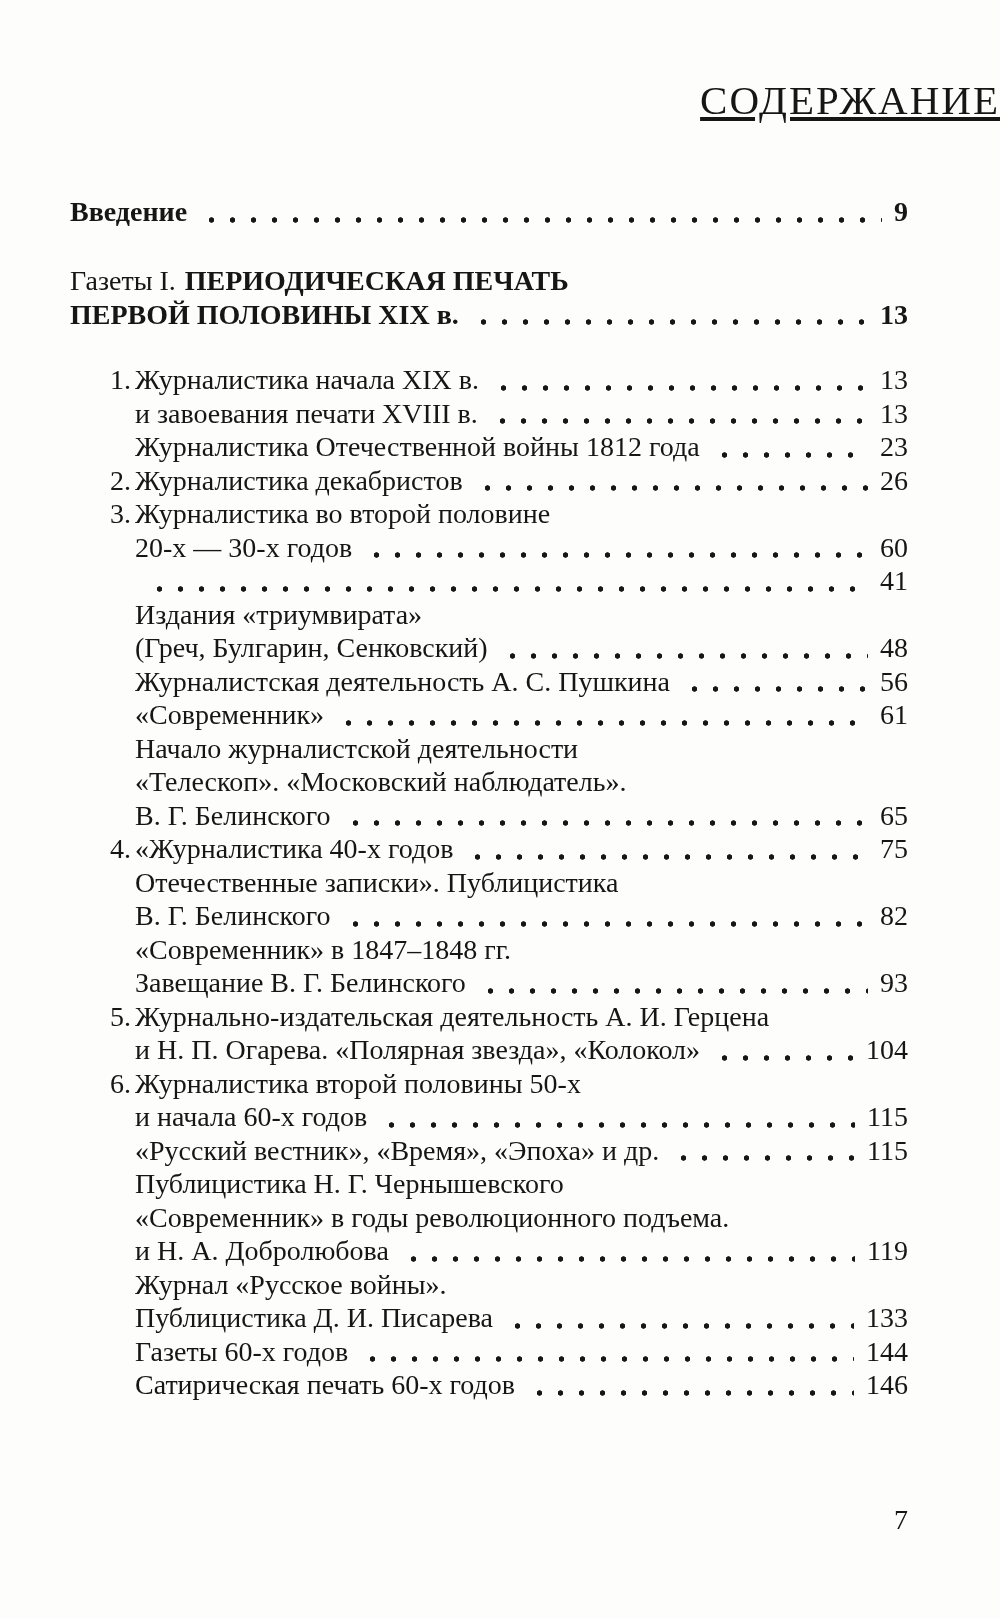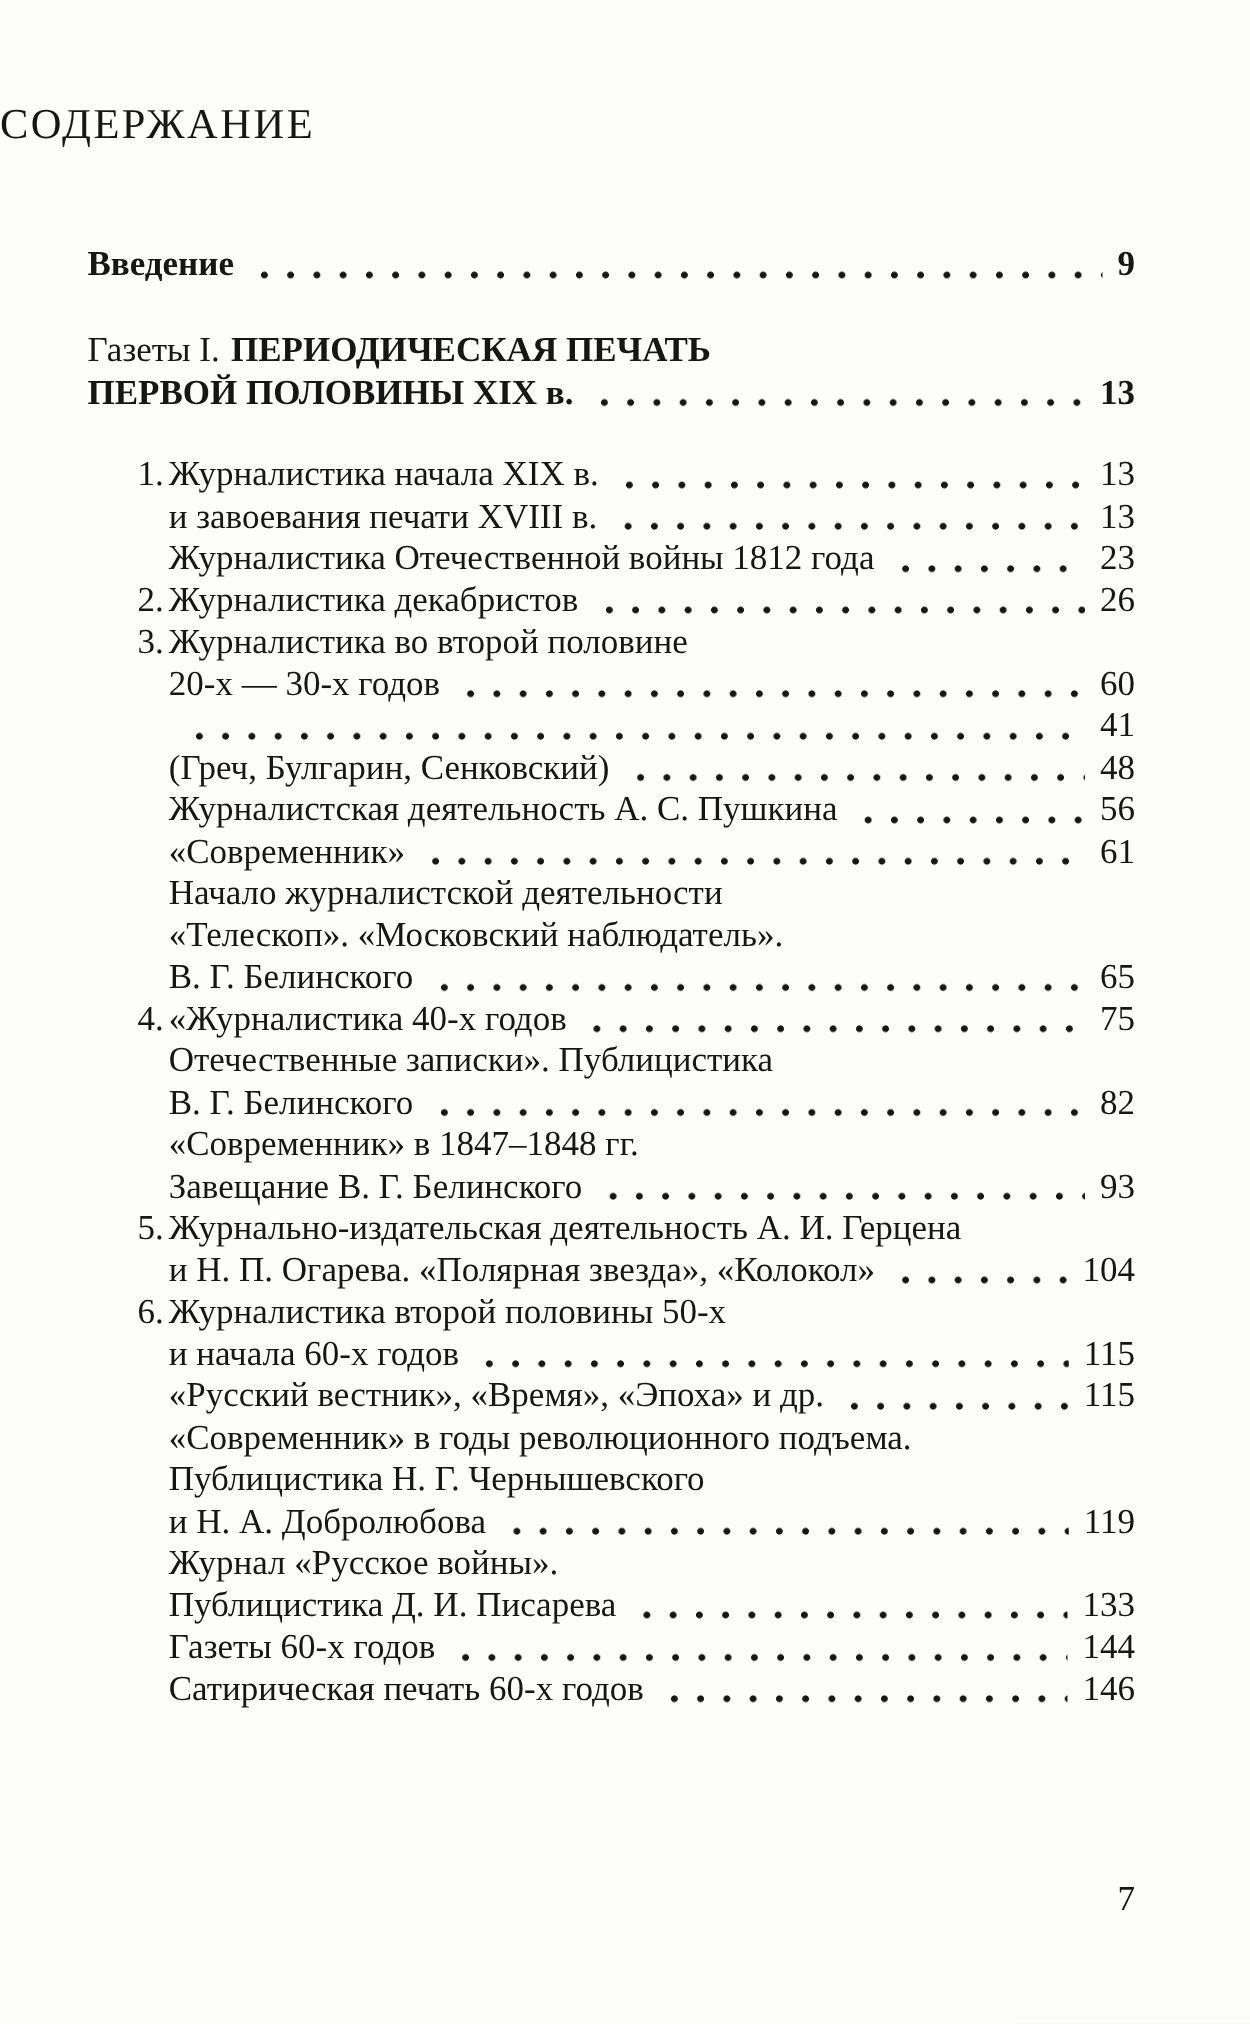--- a/index.html
+++ b/index.html
@@ -19,25 +19,26 @@
     margin:0 auto;
     background:var(--paper);
     overflow:hidden;
   }
   .title{
     position:absolute;
     top:80px;
     left:0;
     width:100%;
     margin:0;
-    text-align:left;
-    font-size:34px;
+    text-align:right;
+    font-size:41px;
     line-height:40px;
     font-weight:400;
     letter-spacing:2px;
+    text-decoration:underline;
   }
   .content{
     position:absolute;
     left:70px;
     width:838px;
     font-size:28px;
     line-height:33.5px;
   }
   .intro-row{top:195px;}
   .section-block{top:264px;}
@@ -133,20 +134,23 @@
       <div class="row lvl2">
         <span class="t">20-х — 30-х годов</span>
         <span class="leader"></span>
         <span class="pg">60</span>
       </div>
       <div class="row lvl2">
         <span class="leader"></span>
         <span class="pg">41</span>
       </div>
       <div class="row lvl2">
+        <span class="t">Издания «триумвирата»</span>
+      </div>
+      <div class="row lvl2">
         <span class="t">(Греч, Булгарин, Сенковский)</span>
         <span class="leader"></span>
         <span class="pg">48</span>
       </div>
       <div class="row lvl2">
         <span class="t">Журналистская деятельность А. С. Пушкина</span>
         <span class="leader"></span>
         <span class="pg">56</span>
       </div>
       <div class="row lvl2">
@@ -204,26 +208,26 @@
         <span class="t">и начала 60-х годов</span>
         <span class="leader"></span>
         <span class="pg">115</span>
       </div>
       <div class="row lvl2">
         <span class="t">«Русский вестник», «Время», «Эпоха» и др.</span>
         <span class="leader"></span>
         <span class="pg">115</span>
       </div>
       <div class="row lvl2">
+        <span class="t">Публицистика Н. Г. Чернышевского</span>
+      </div>
+      <div class="row lvl2">
         <span class="t">«Современник» в годы революционного подъема.</span>
       </div>
       <div class="row lvl2">
-        <span class="t">Публицистика Н. Г. Чернышевского</span>
-      </div>
-      <div class="row lvl2">
         <span class="t">и Н. А. Добролюбова</span>
         <span class="leader"></span>
         <span class="pg">119</span>
       </div>
       <div class="row lvl2">
         <span class="t">Журнал «Русское войны».</span>
       </div>
       <div class="row lvl2">
         <span class="t">Публицистика Д. И. Писарева</span>
         <span class="leader"></span>

